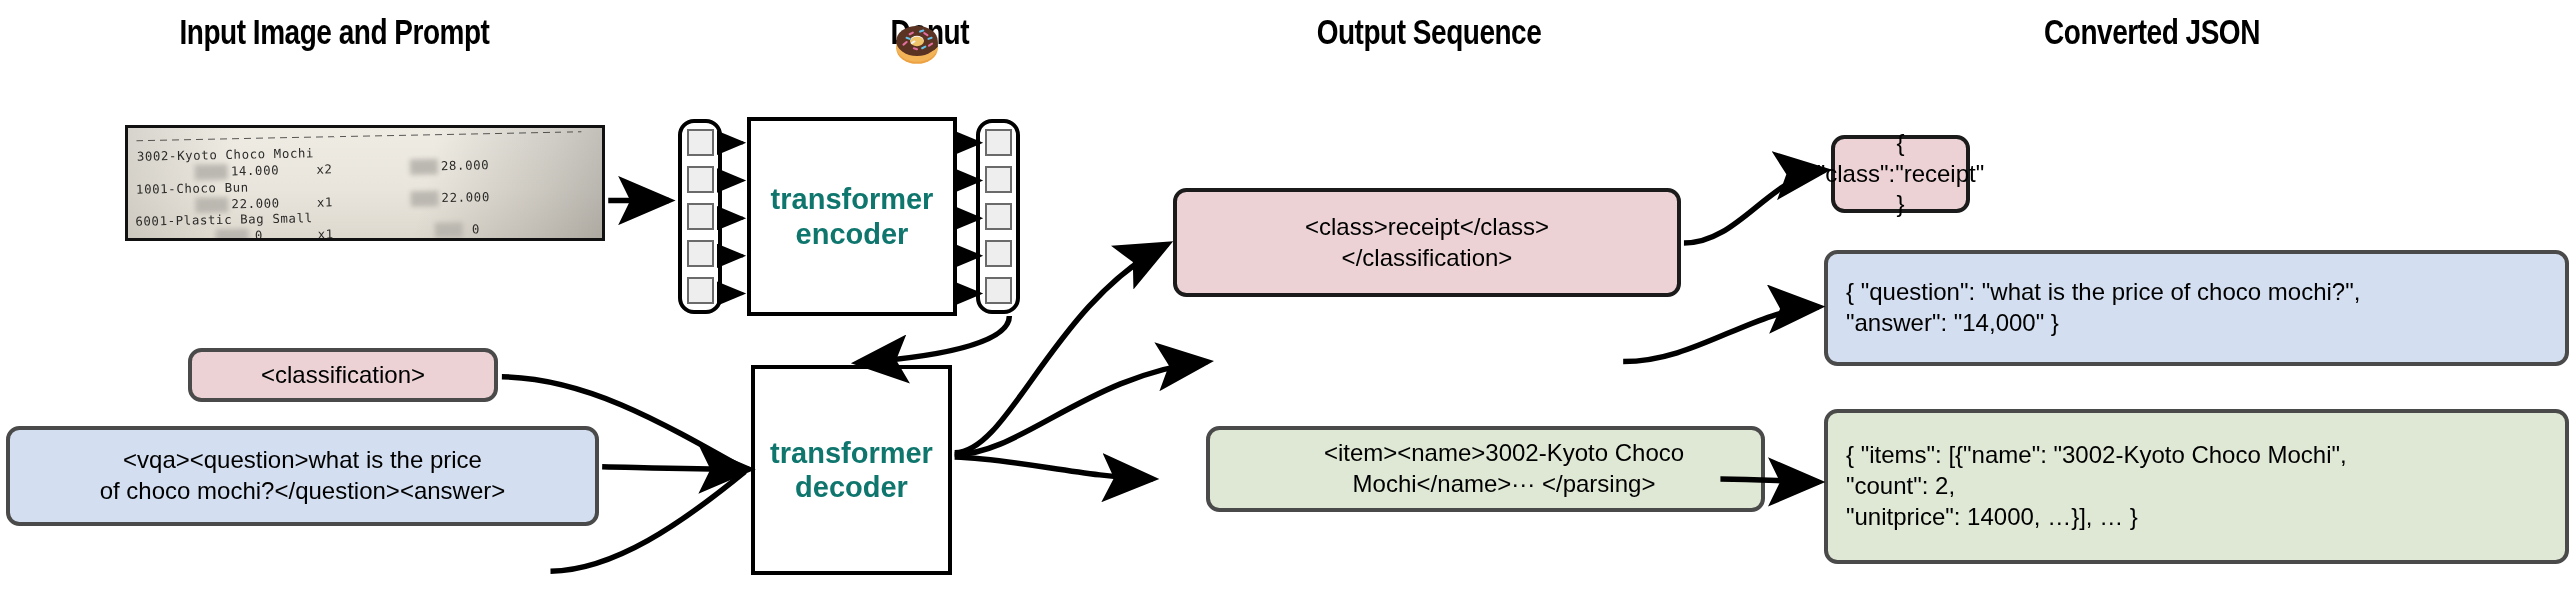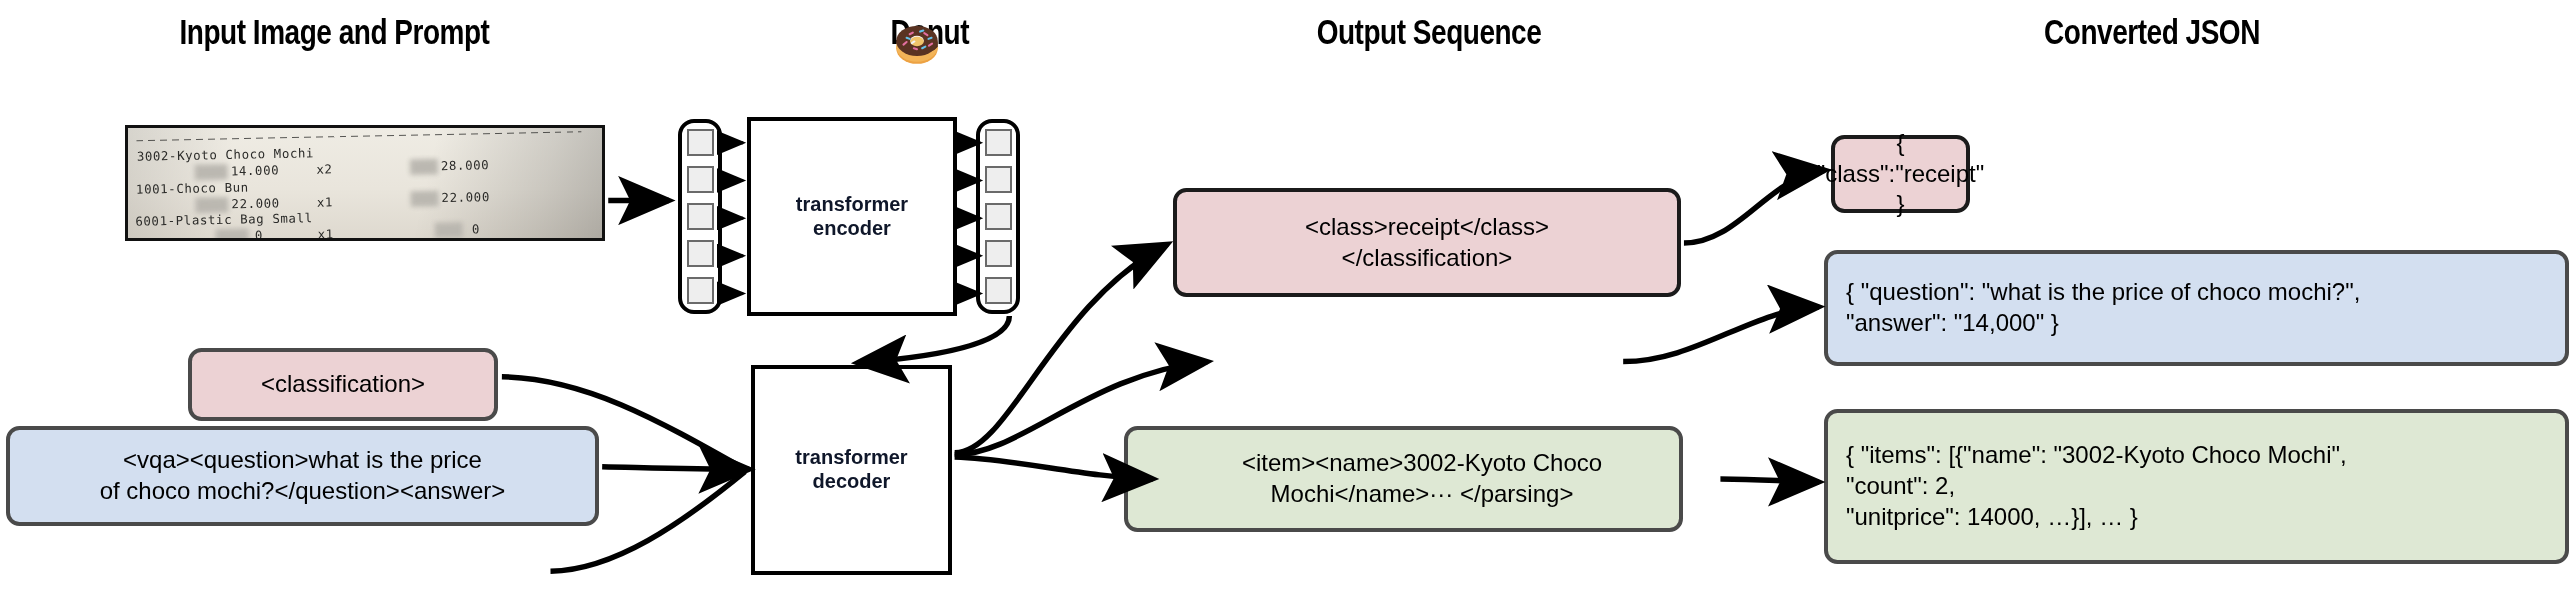--- a/index.html
+++ b/index.html
@@ -52,21 +52,21 @@
     color:#2b2b29;
     white-space:pre;
     letter-spacing:0.6px;
   }
   .blurpatch{position:absolute;background:#b9b6af;filter:blur(2.4px);opacity:.95;}
 
   
   .tbox{
     position:absolute;background:#fff;border:4.3px solid #000;box-sizing:border-box;
     display:flex;align-items:center;justify-content:center;
-    font-weight:bold;font-size:20px;line-height:1.18;text-align:center;color:#0f172a;
+    font-weight:bold;font-size:29px;line-height:1.18;text-align:center;color:#0f766e;
   }
 
   
   .tokstrip{
     position:absolute;background:#fff;border:4.3px solid #000;border-radius:16px;
     box-sizing:border-box;display:flex;flex-direction:column;
     align-items:center;justify-content:space-between;padding:6px 0;
   }
   .tok{width:27px;height:27px;background:#eeeeee;border:2.4px solid #6a6a6a;box-sizing:border-box;}
 
@@ -173,37 +173,37 @@
     <span class="tok"></span>
     <span class="tok"></span>
     <span class="tok"></span>
   </div>
 
   <div class="tbox" style="left:751px;top:365px;width:201px;height:210px;">
     <span style="white-space:pre-line;">transformer
 decoder</span>
   </div>
 
-  <div class="rbox pink" style="left:188px;top:348px;width:310px;height:73px;">
+  <div class="rbox pink" style="left:188px;top:348px;width:310px;height:54px;">
     <span>&lt;classification&gt;</span>
   </div>
 
   <div class="rbox blue" style="left:6px;top:426px;width:593px;height:100px;">
     <span>&lt;vqa&gt;&lt;question&gt;what is the price
 of choco mochi?&lt;/question&gt;&lt;answer&gt;</span>
   </div>
 
 
   <div class="rbox pink tight" style="left:1173px;top:188px;width:508px;height:109px;">
     <span>&lt;class&gt;receipt&lt;/class&gt;
 &lt;/classification&gt;</span>
   </div>
 
 
-  <div class="rbox green" style="left:1124px;top:426px;width:559px;height:106px;padding-left:48px;">
+  <div class="rbox green" style="left:1206px;top:426px;width:559px;height:86px;padding-left:48px;">
     <span>&lt;item&gt;&lt;name&gt;3002-Kyoto Choco
 Mochi&lt;/name&gt;··· &lt;/parsing&gt;</span>
   </div>
 
   <div class="rbox pink tight" style="left:1831px;top:135px;width:139px;height:78px;">
     <span>{ "class":"receipt" }</span>
   </div>
 
   <div class="rbox blue ljust" style="left:1824px;top:250px;width:745px;height:116px;">
     <span>{ "question": "what is the price of choco mochi?",

